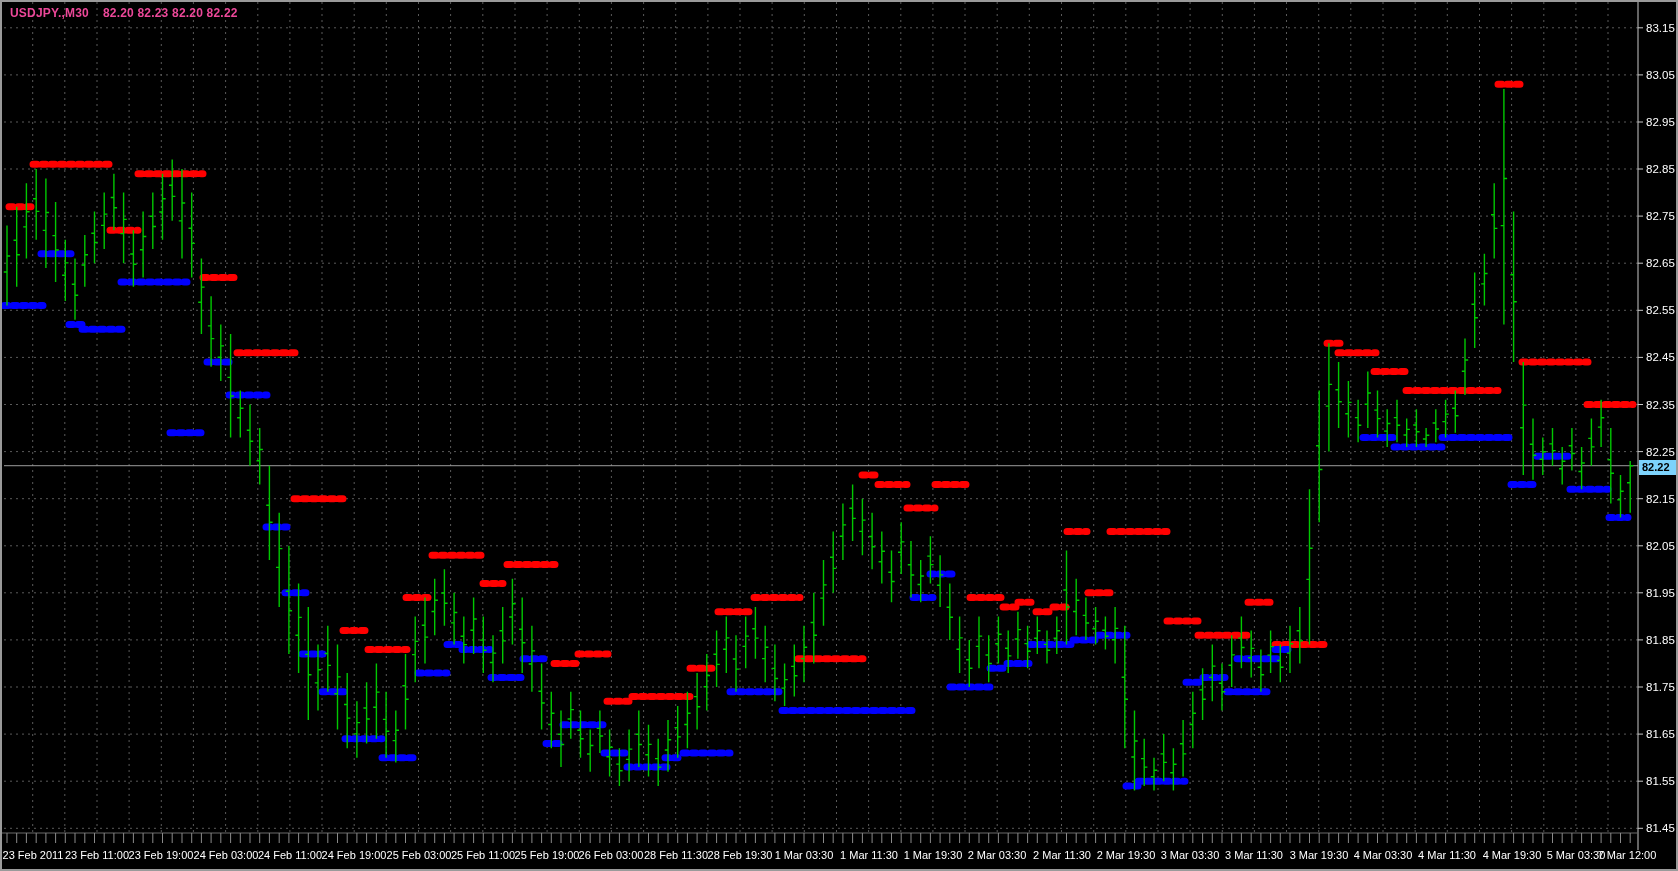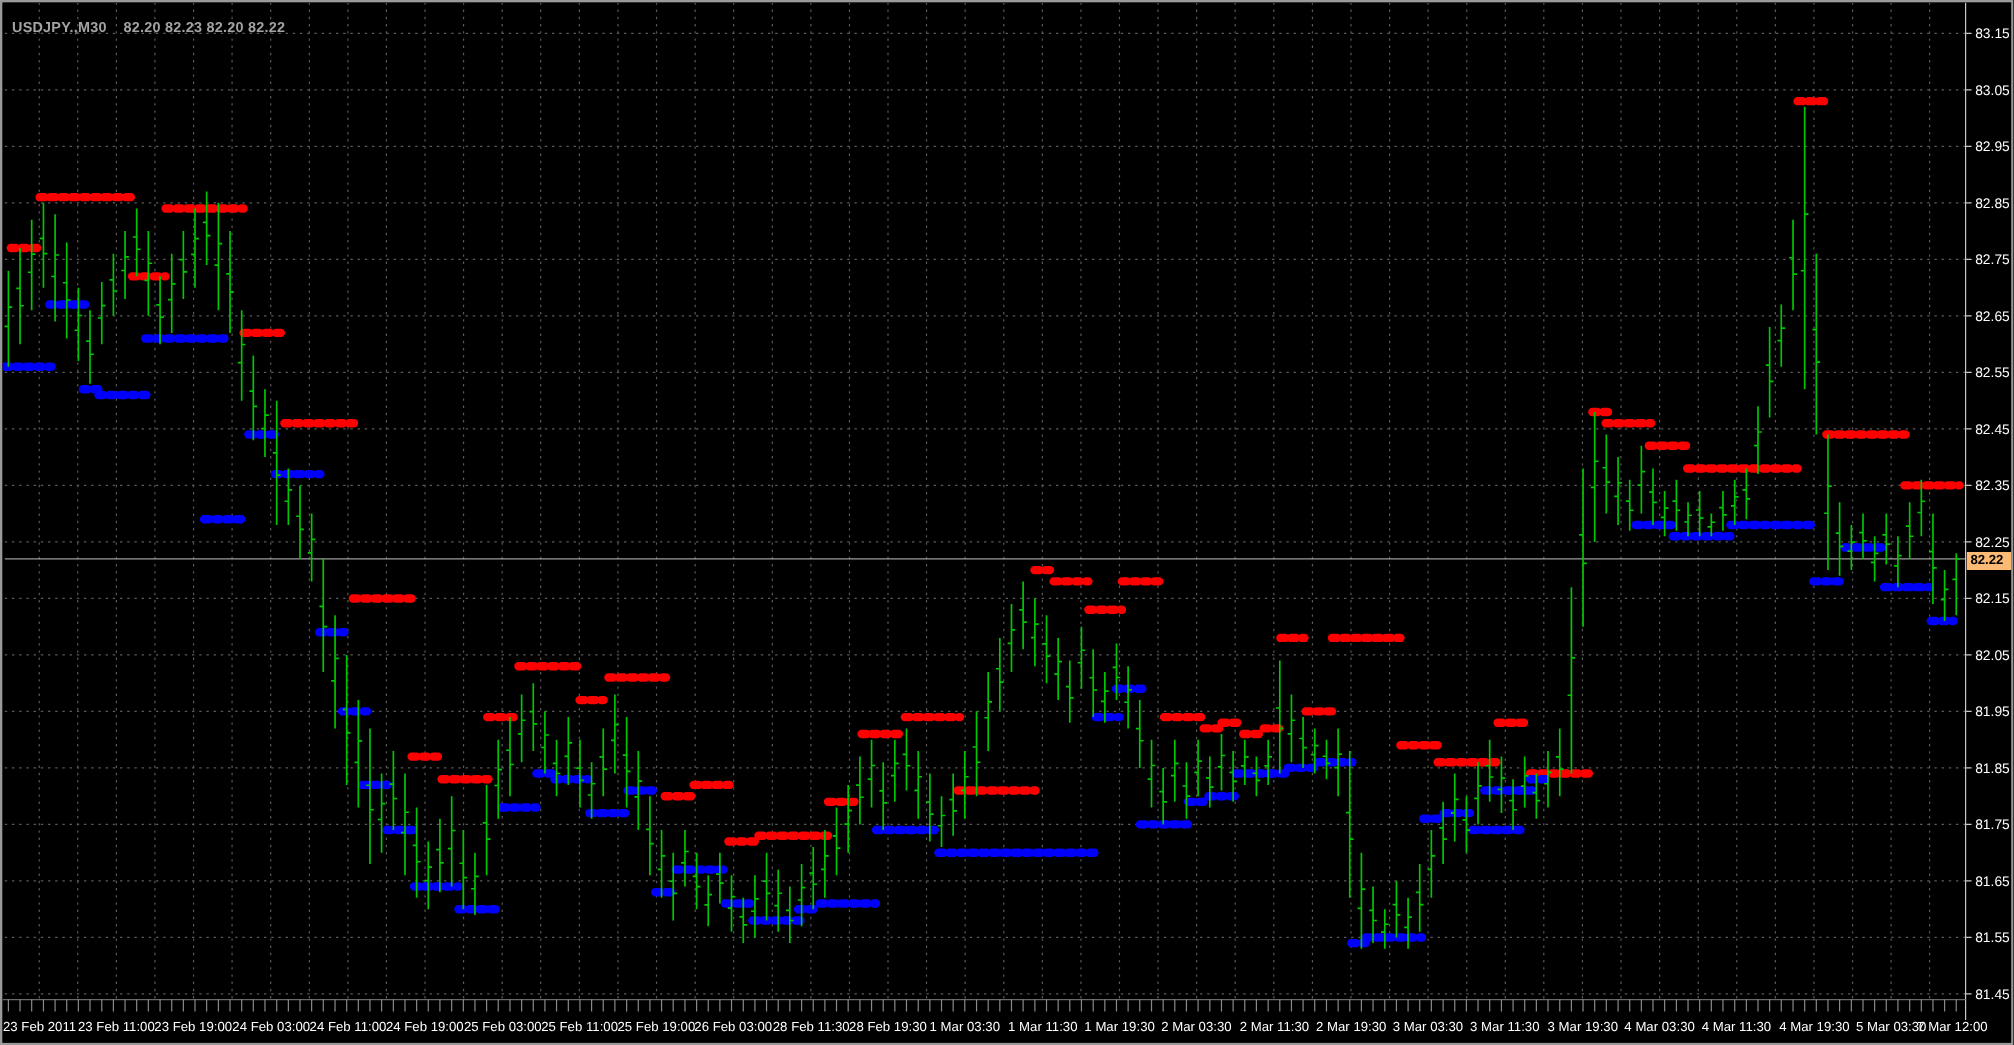--- a/index.html
+++ b/index.html
@@ -7,31 +7,31 @@
     position:relative;
     width:1678px;height:871px;
     box-sizing:border-box;
     border:2px solid #9a9a9a;
     background:#000;
     font-family:"Liberation Sans", sans-serif;
     overflow:hidden;
   }
   #chart-svg{position:absolute;left:0;top:0;}
   #chart-title{
-    position:absolute;left:8px;top:14px;
-    color:#a3a3a3;font-size:12px;font-weight:bold;
+    position:absolute;left:8px;top:4px;
+    color:#ec4899;font-size:12px;font-weight:bold;
     letter-spacing:0.2px;white-space:pre;
     z-index:5;
   }
   #chart-title .quote{margin-left:14px;font-weight:bold;}
   #current-price-badge{
     position:absolute;
     left:1637px;top:458px;
     width:37px;height:14px;
-    background:#fdba74;color:#000;
+    background:#7dd3fc;color:#000;
     font-size:11px;font-weight:bold;
     padding:1px 0 0 3px;
     z-index:6;
   }
   text{font-family:"Liberation Sans", sans-serif;}
 </style>
 </head>
 <body>
 
 <div id="window">

